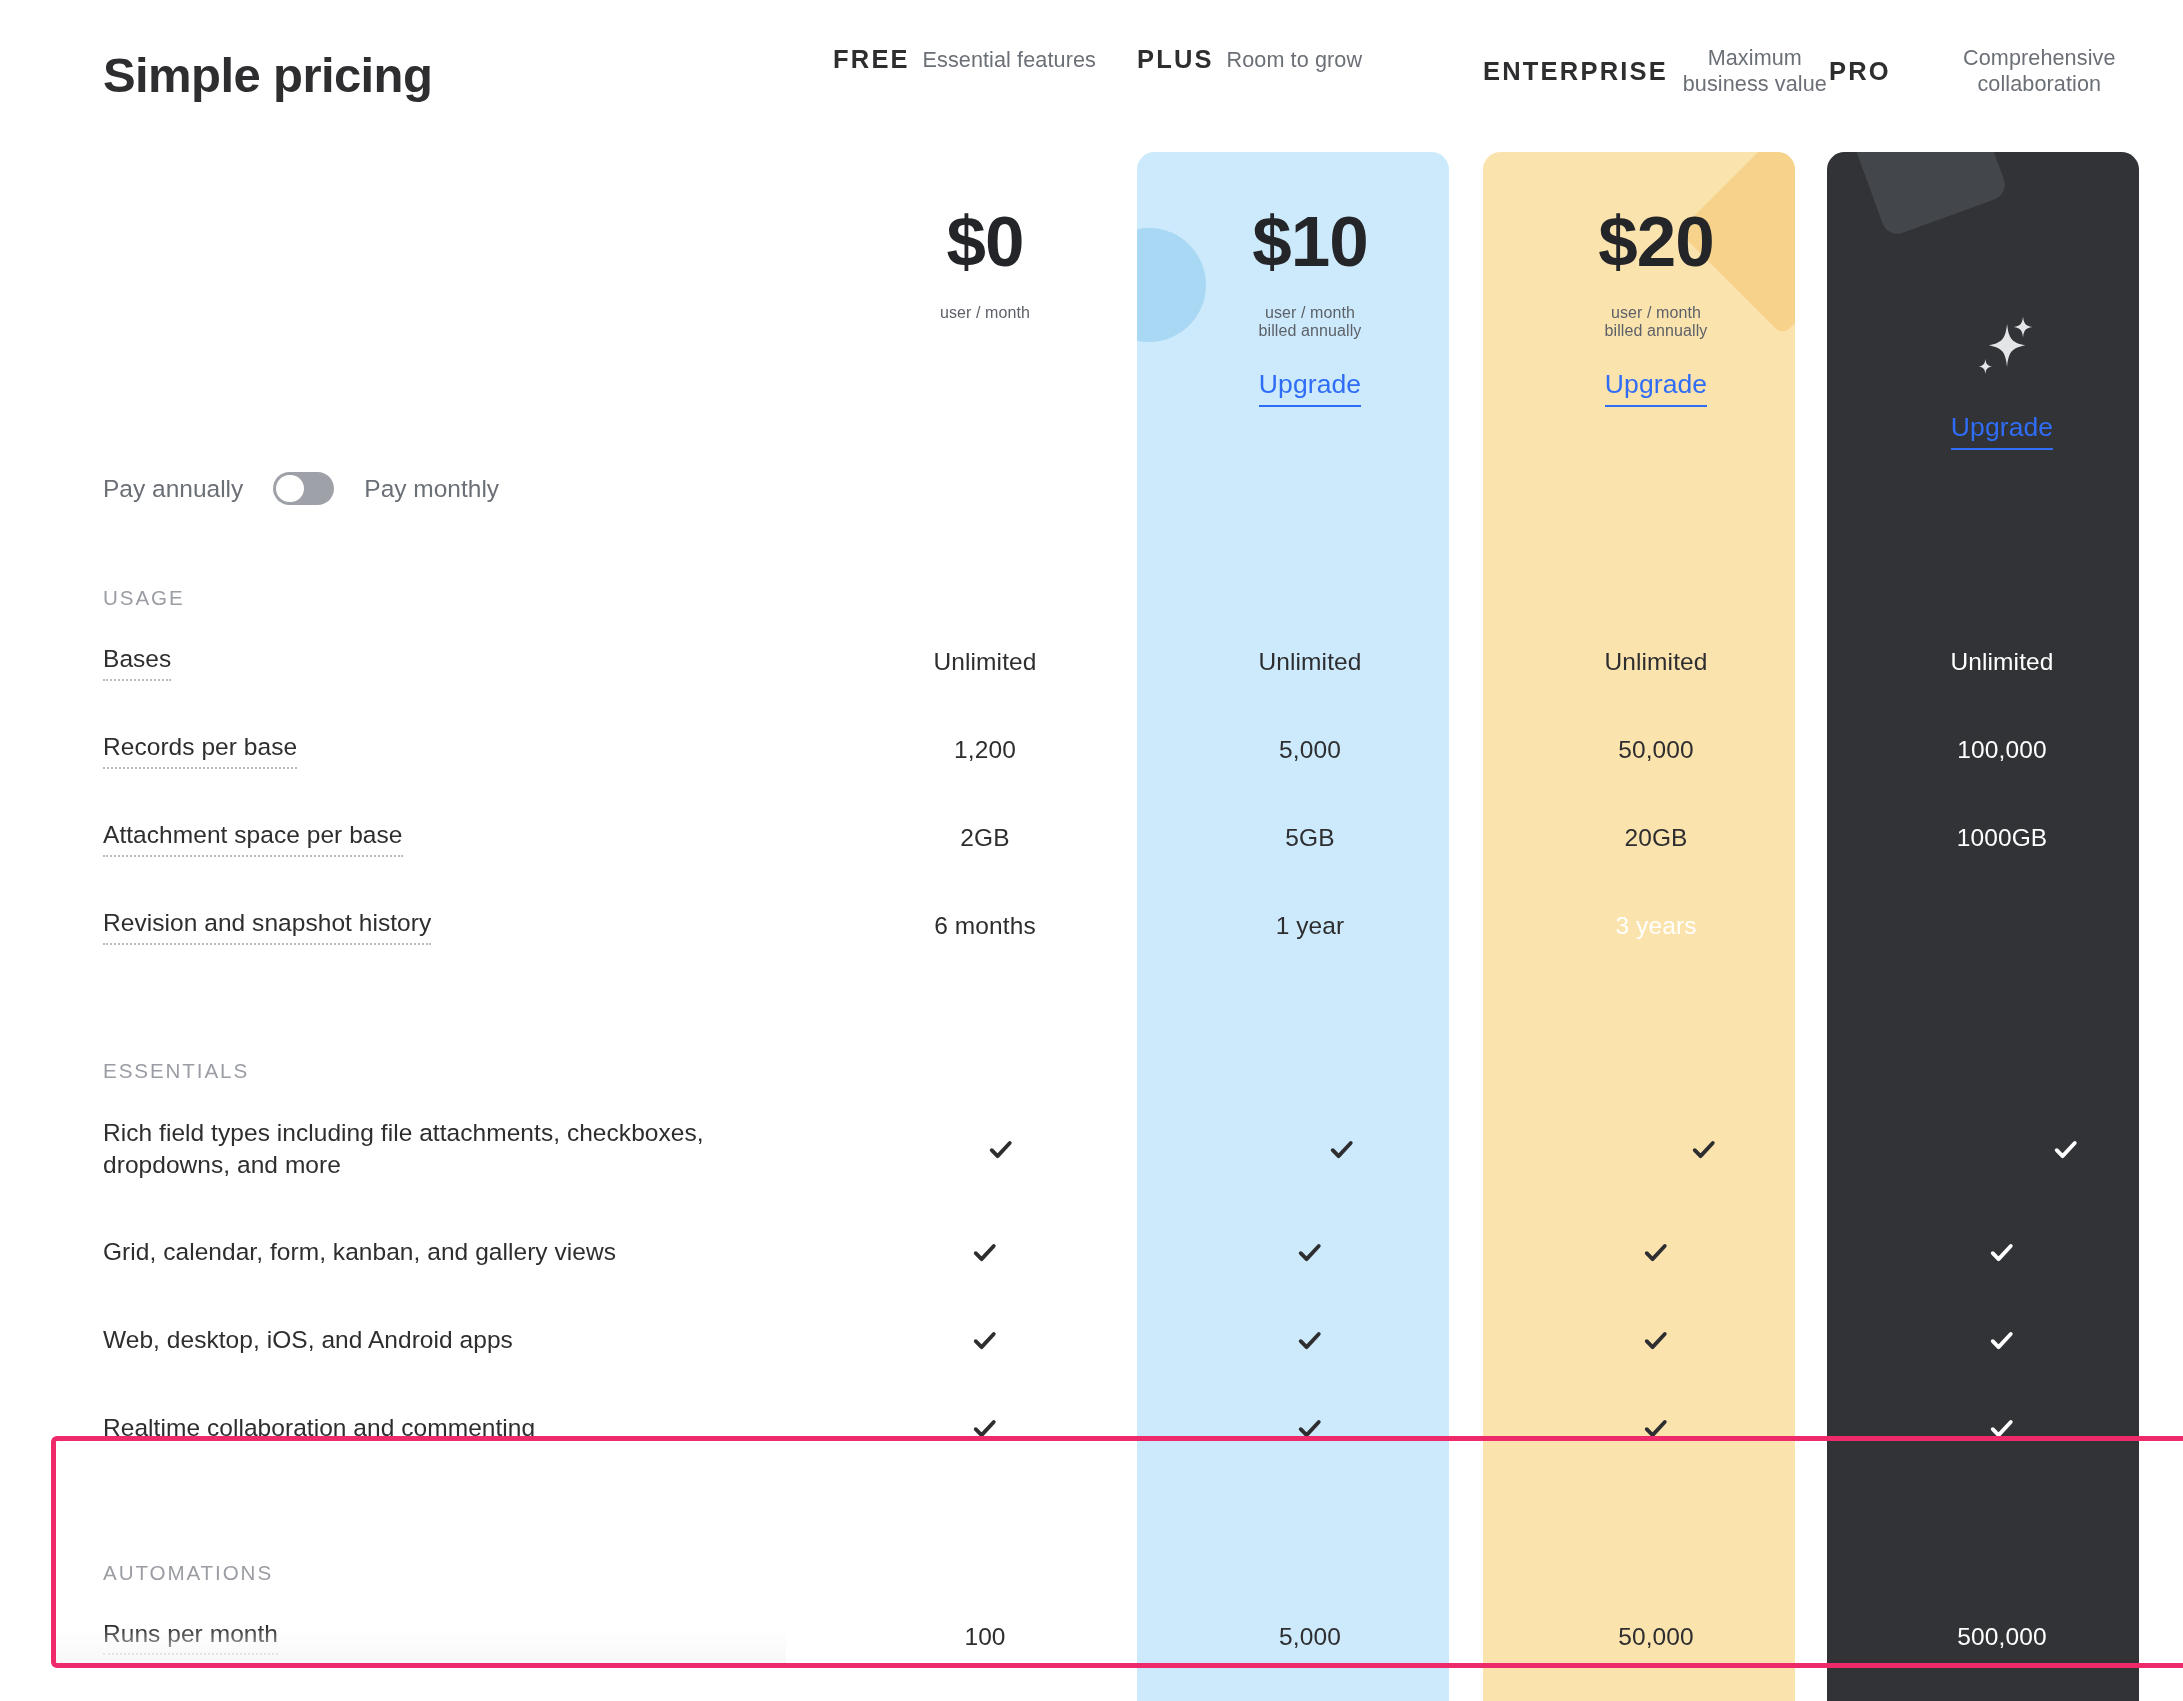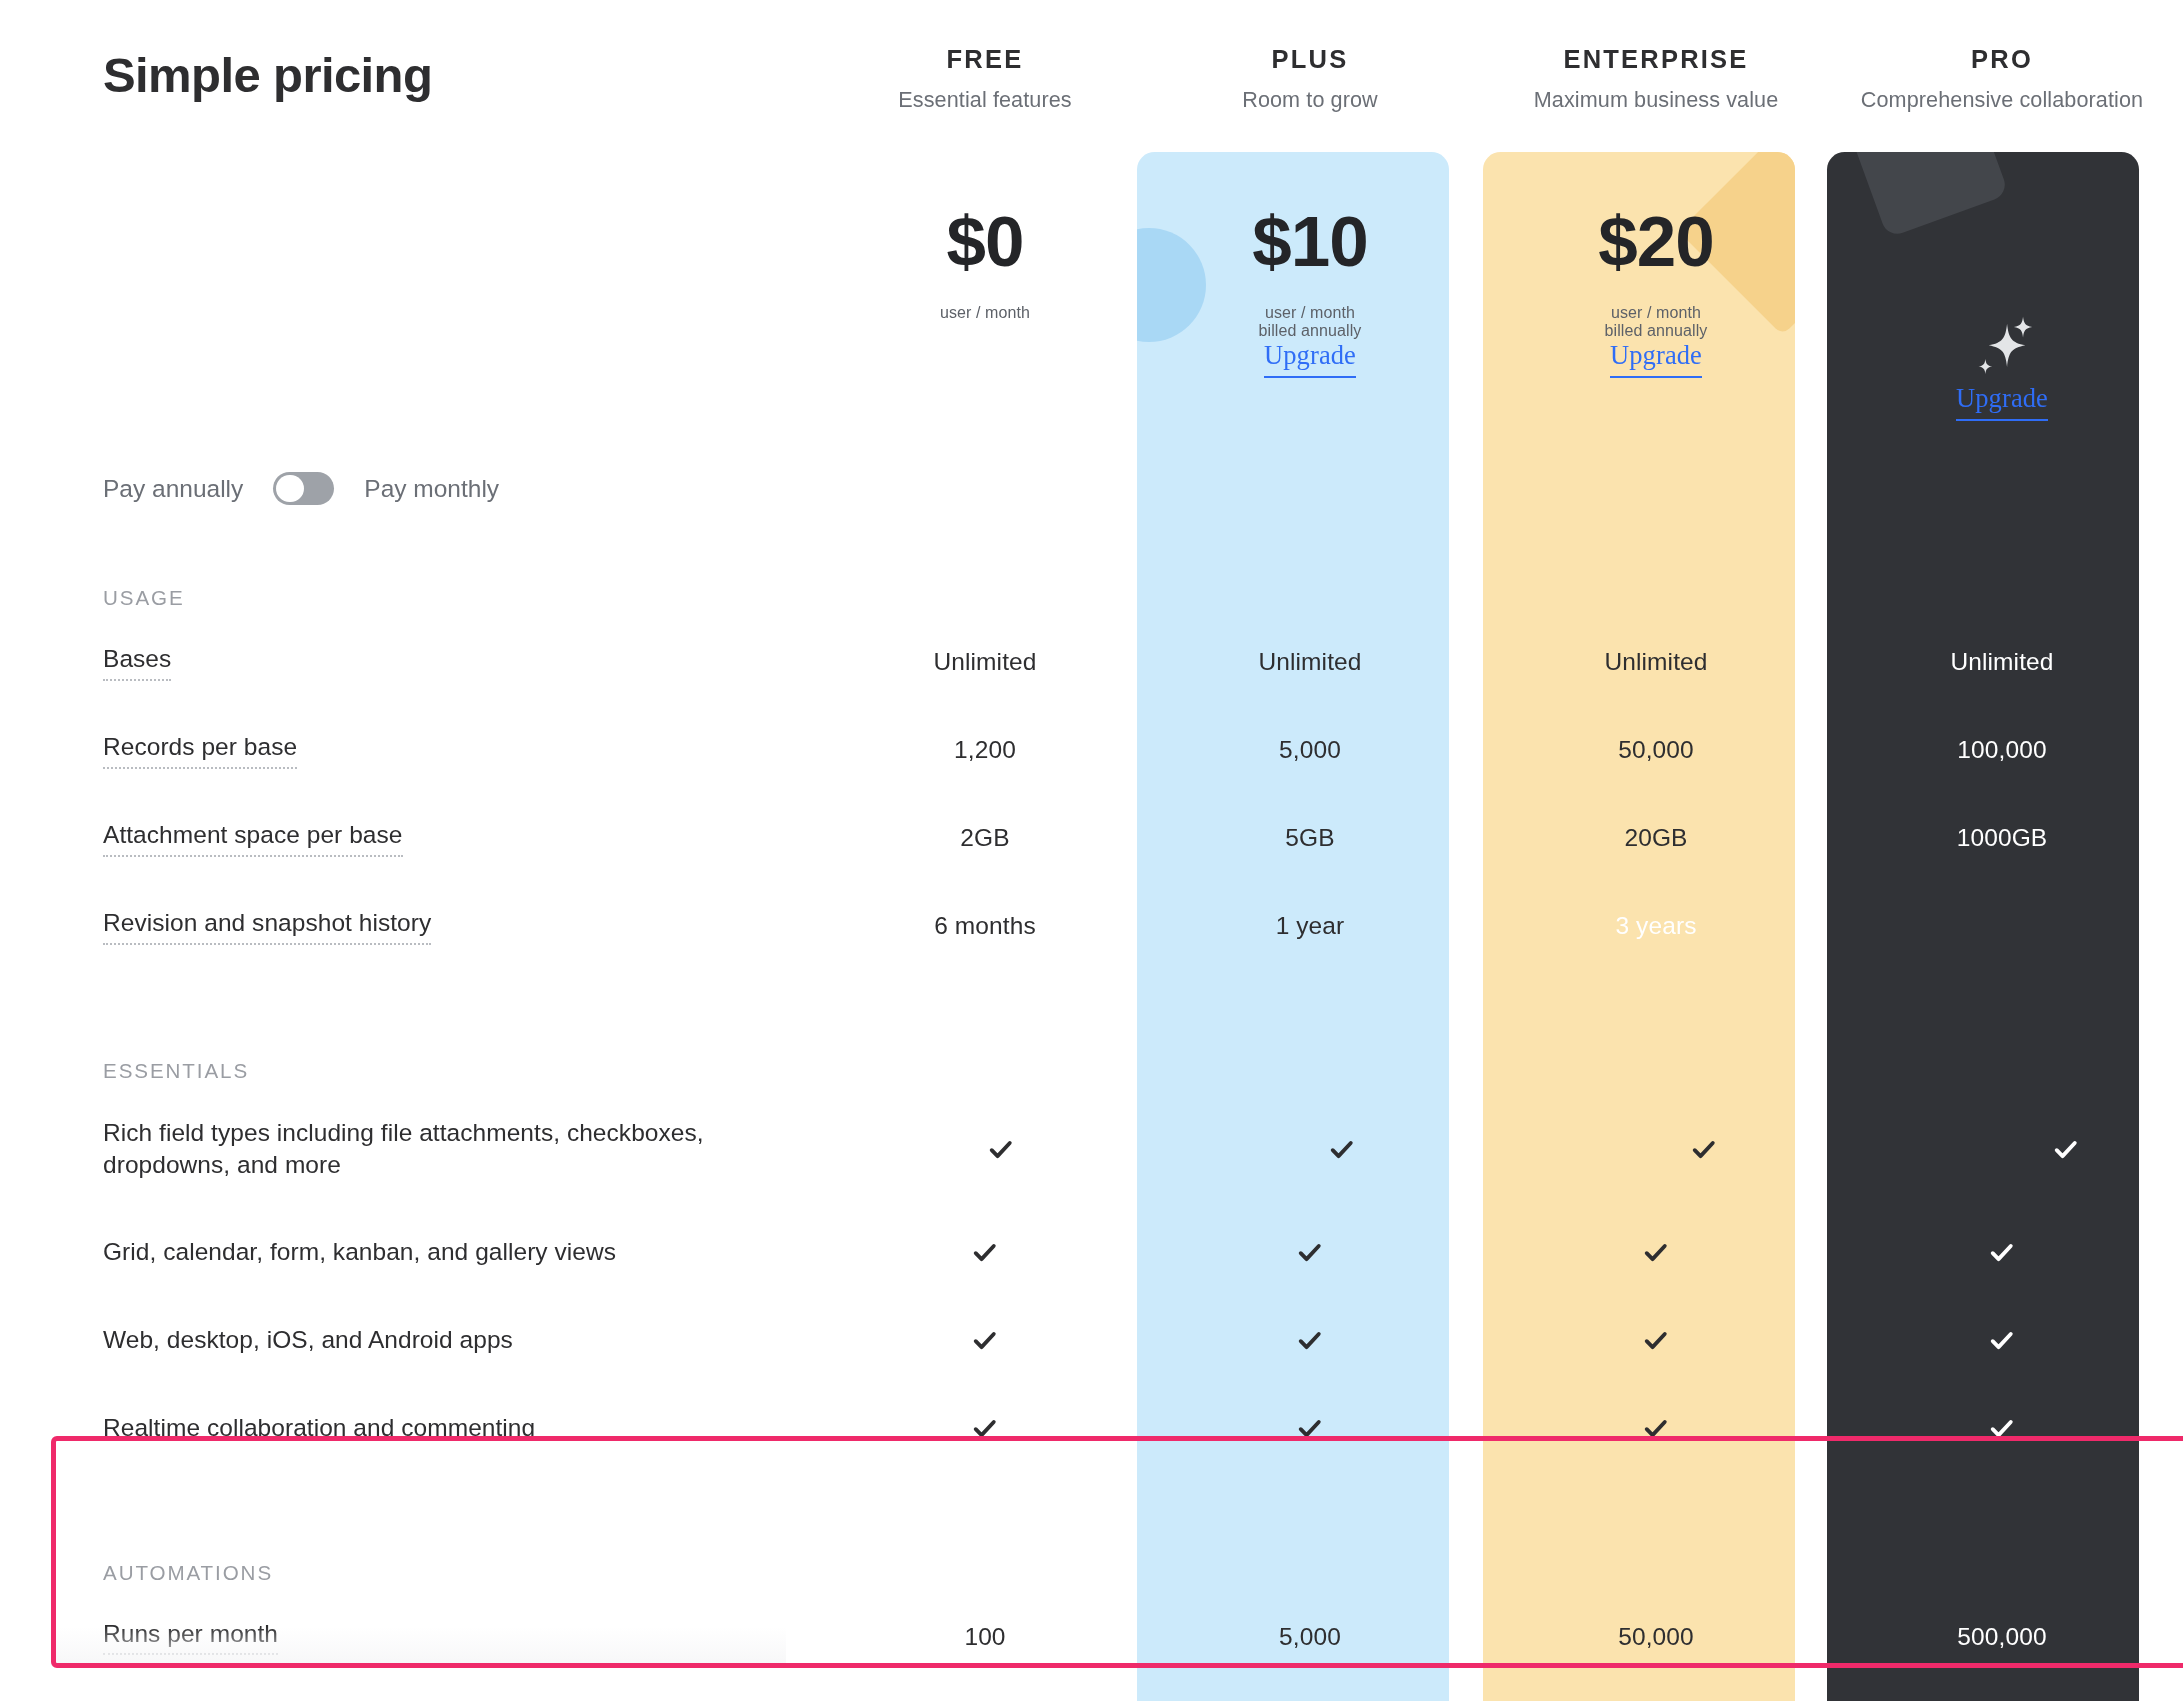--- a/index.html
+++ b/index.html
@@ -98,21 +98,21 @@
   
   .header-row { height: 152px; align-items: flex-start; }
   .page-title {
     font-size: 49px;
     font-weight: 700;
     color: #2e2e30;
     letter-spacing: -0.6px;
     padding-top: 47px;
   }
   .plan-head {
-    flex-direction: column;
+    flex-direction: row;
     justify-content: flex-start;
     padding-top: 45px;
     gap: 12.7px;
   }
   .plan-name {
     font-size: 25.5px;
     font-weight: 700;
     letter-spacing: 2.2px;
     color: #2e2e30;
   }
@@ -143,27 +143,27 @@
     color: #5d6168;
     line-height: 1.12;
   }
   .sparkle {
     margin-top: 33px;
     width: 73px; height: 73px;
   }
 
   .upgrade-link {
     display: inline-block;
+    margin-top: 29px;
     font-size: 26.5px;
     color: #2f6df6;
     text-decoration: none;
     border-bottom: 2.9px solid #2f6df6;
     padding-bottom: 4.9px;
     cursor: pointer;
-    font-family: Liberation Serif, serif;
   }
 
   
   .toggle-row { height: 73px; }
   .toggle-wrap {
     display: flex;
     align-items: center;
     gap: 30px;
     cursor: pointer;
   }

